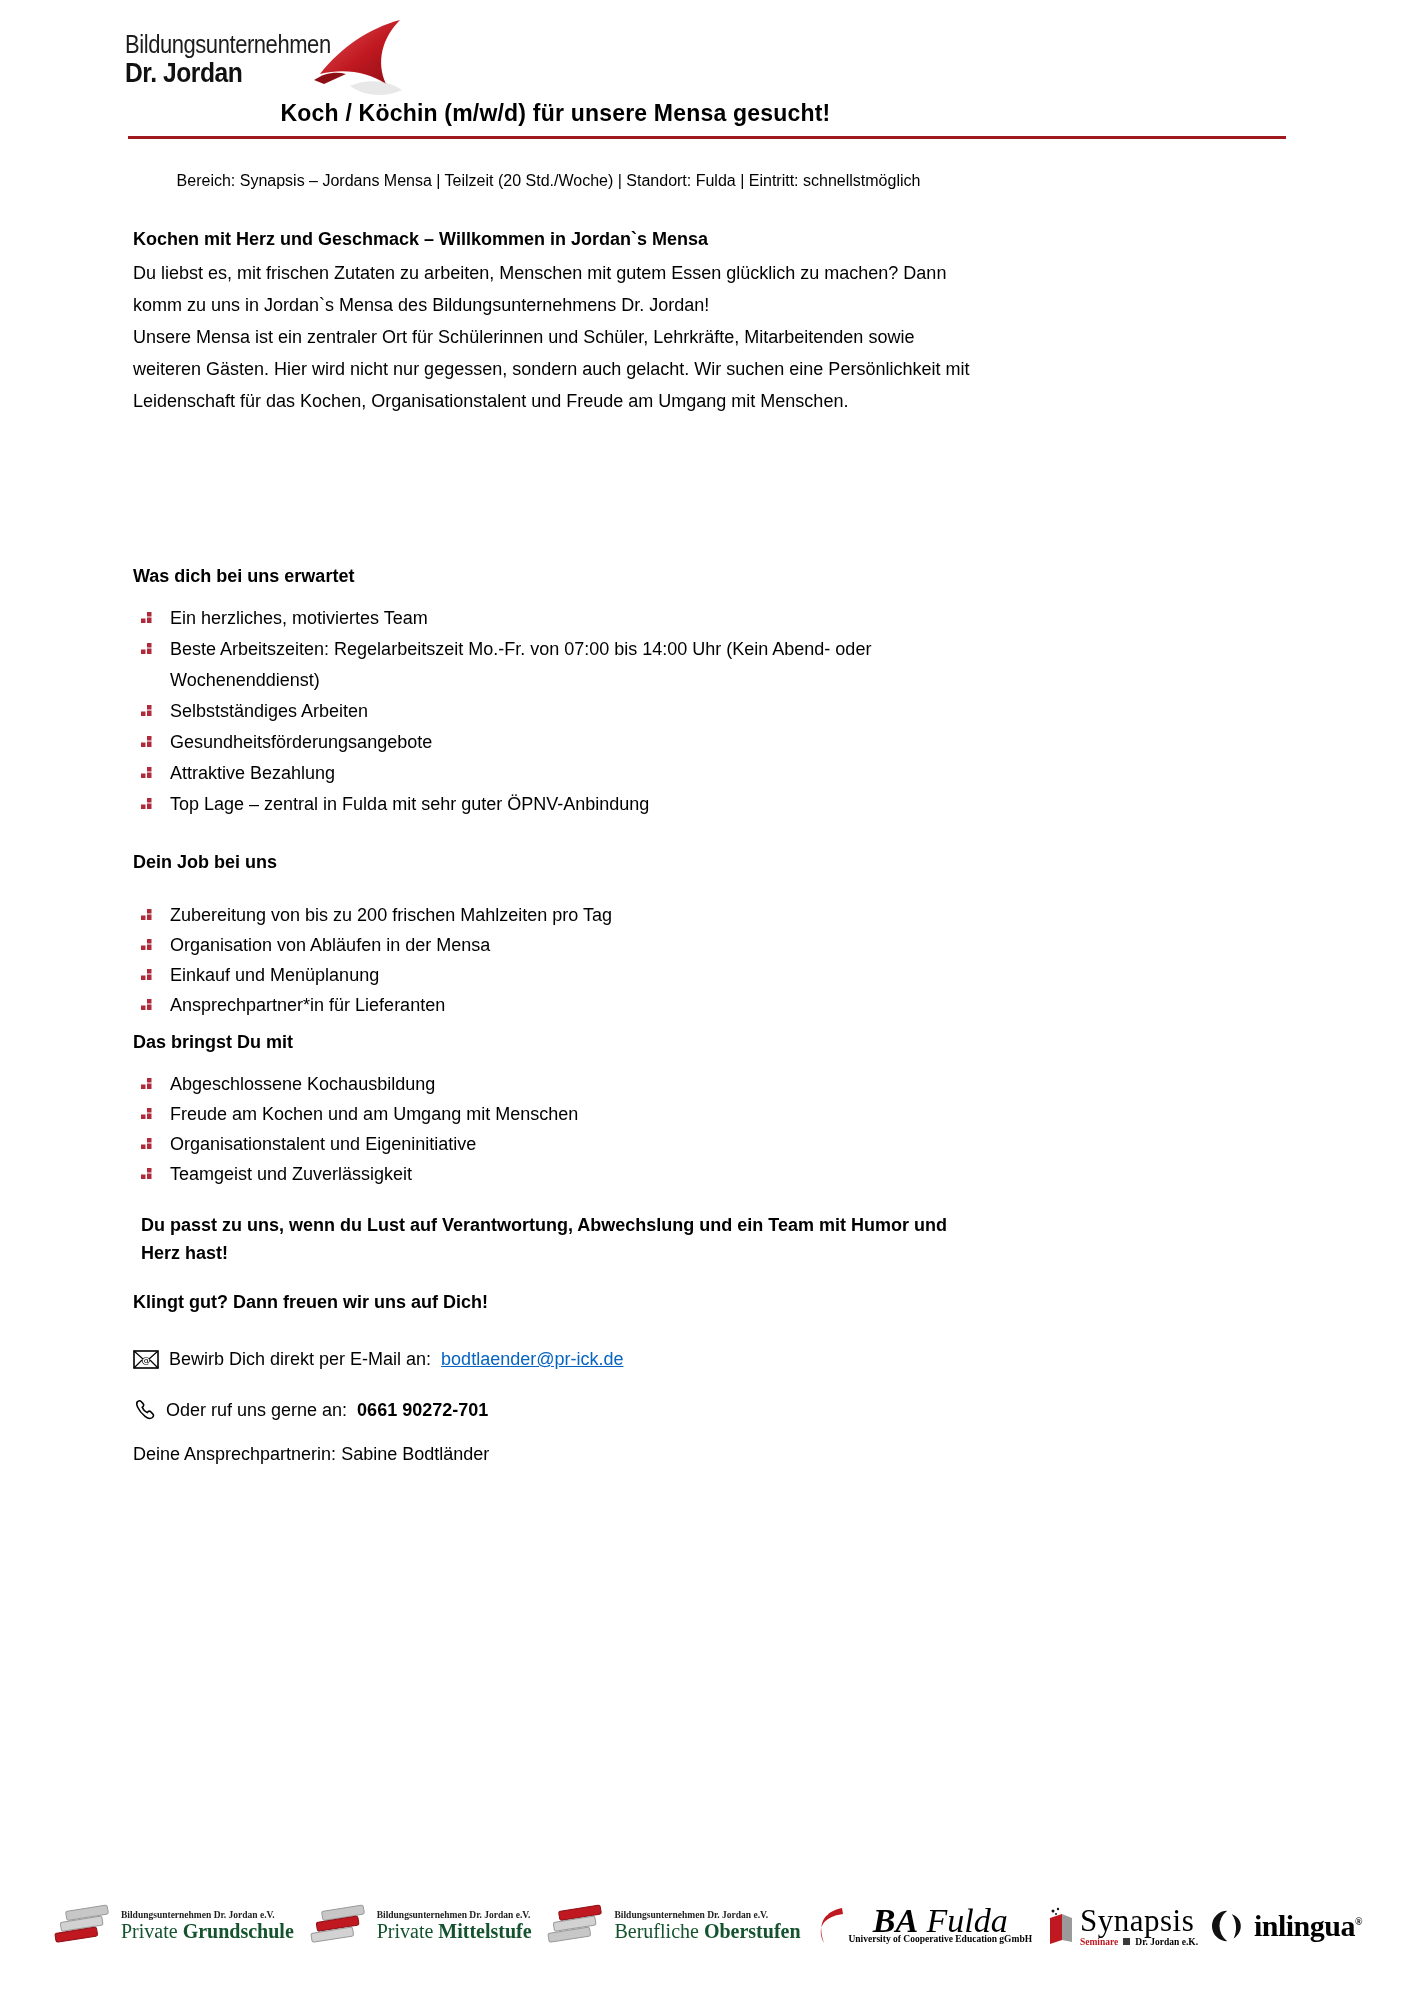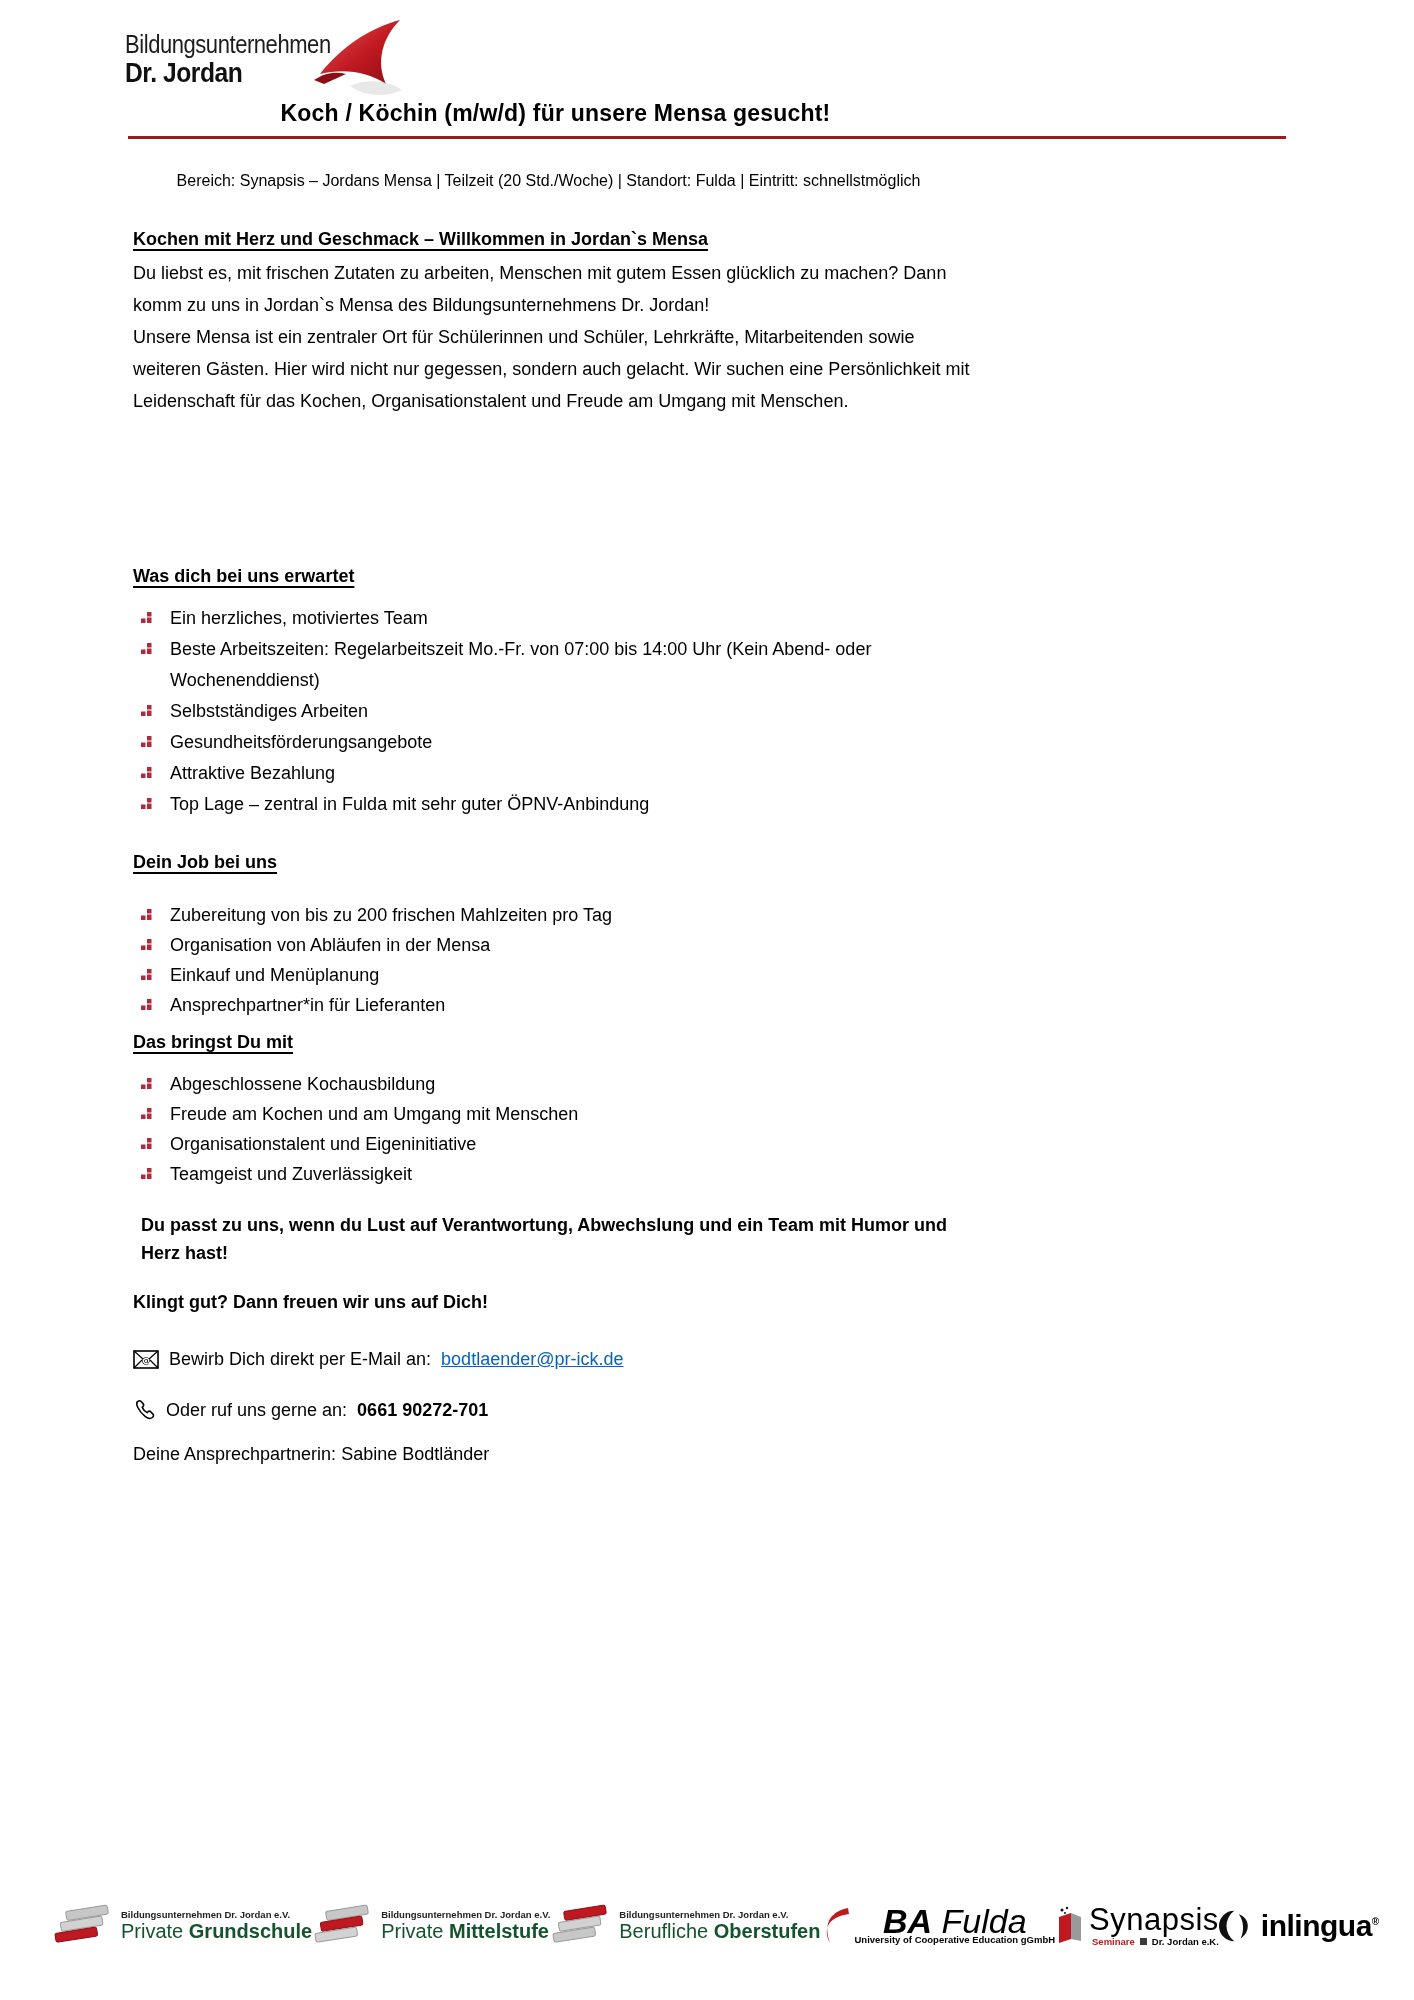--- a/index.html
+++ b/index.html
@@ -16,21 +16,21 @@
   .brand .l2{font-size:28px;font-weight:700;letter-spacing:-.5px;color:#111;line-height:30px;}
   .swoosh{left:312px;top:18px;}
 
   
   .title{left:133px;top:100px;width:845px;text-align:center;
          font-size:23px;font-weight:700;letter-spacing:.2px;}
   .rule{left:128px;top:136px;width:1158px;height:3px;background:var(--rule-red,#9e1a1e);}
   .subtitle{left:126px;top:167px;width:845px;text-align:center;font-size:16px;line-height:27px;}
 
   
-  .h-sec{font-size:19px;font-weight:700;text-decoration:underline;
+  .h-sec{font-size:19px;font-weight:700;
          text-decoration-thickness:2px;text-underline-offset:4px;}
   .col{left:133px;width:848px;font-size:18px;}
   .intro-h{top:229px;}
   .intro-p{top:257px;line-height:32px;}
   .intro-p p{margin:0;}
   .sec1-h{top:566px;}
   .sec2-h{top:852px;}
   .sec3-h{top:1032px;}
   ul.blist{list-style:none;margin:0;padding:0;}
   .list1{top:603px;}  .list1 li{line-height:31px;}
@@ -45,21 +45,21 @@
   .email-row{top:1349px;}
   .phone-row{top:1399px;}
   .person-row{top:1444px;}
   .mail-link{color:var(--link-blue,#0563c1);text-decoration:underline;cursor:pointer;}
   .phone-num{font-weight:700;}
   .cicon{flex:0 0 auto;display:inline-flex;}
 
   
   .footer{left:0;top:1876px;width:1414px;height:100px;display:flex;align-items:center;
           justify-content:space-between;padding:0 52px;box-sizing:border-box;}
-  .flogo{display:flex;align-items:center;gap:7px;}
+  .flogo{display:flex;align-items:center;gap:7px;font-family:Liberation Serif, serif;}
   .ftxt .o{font-size:9.5px;font-weight:600;color:#222;white-space:nowrap;}
   .ftxt .n{font-size:20px;color:#14532d;white-space:nowrap;}
   .ftxt .n b{font-weight:700;}
   .bafulda{display:flex;align-items:center;gap:4px;}
   .bafulda .bawrap{text-align:center;}
   .bafulda .baline{font-style:italic;font-size:34px;line-height:26px;white-space:nowrap;}
   .bafulda .baline .ba{font-weight:700;}
   .bafulda .sub{font-size:9.5px;font-weight:600;white-space:nowrap;}
   .syn{display:flex;align-items:flex-start;gap:4px;}
   .syn .nm{font-size:31px;font-weight:300;letter-spacing:.5px;line-height:30px;}

